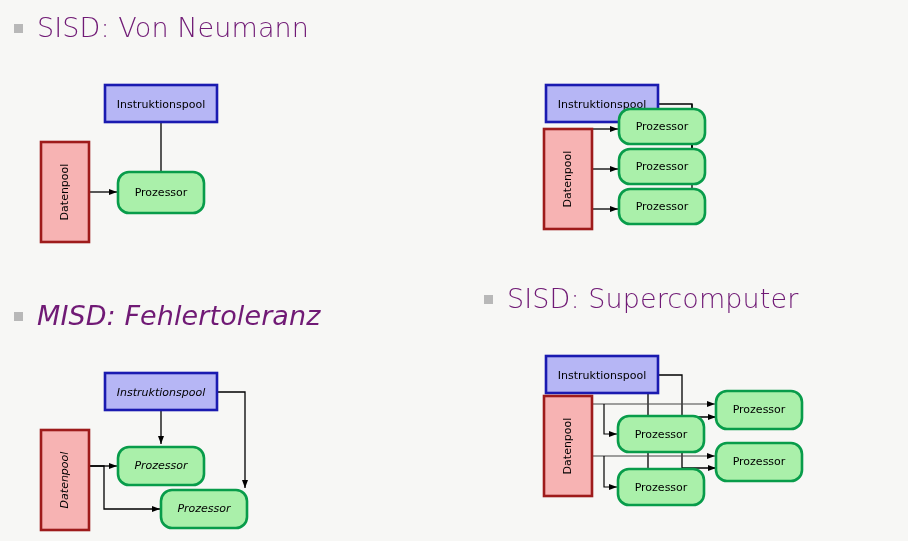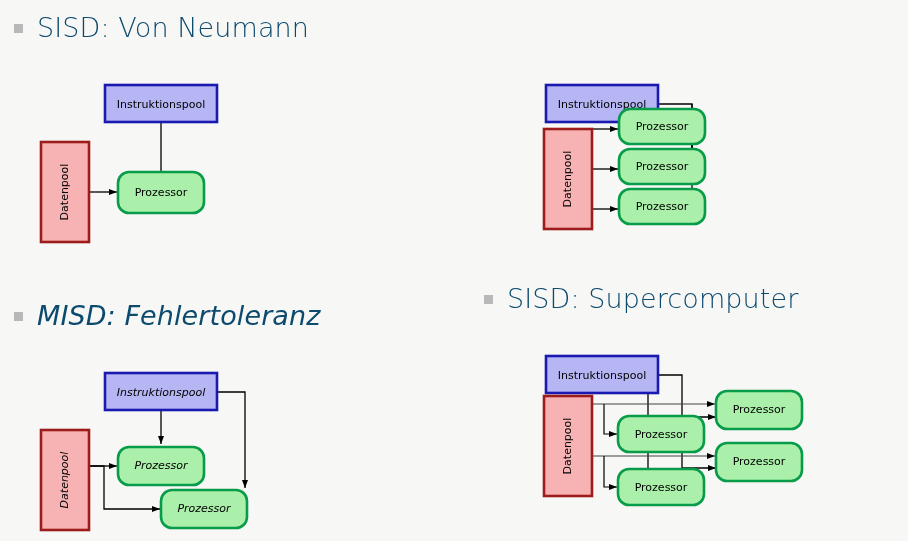--- a/index.html
+++ b/index.html
@@ -46,21 +46,21 @@
     background: #b8b8b8;
     display: inline-block;
     flex: 0 0 auto;
     position: relative;
     top: 1px;
   }
   .heading-text {
     font-family: "DejaVu Sans", "Liberation Sans", sans-serif;
     font-size: 27px;
     font-weight: 300;
-    color: #0c4a6e;
+    color: #701a75;
     letter-spacing: 0.1px;
     line-height: 1;
   }
   .diagram {
     position: absolute;
     left: 0;
     top: 56px;
     width: 454px;
     height: 214px;
   }

